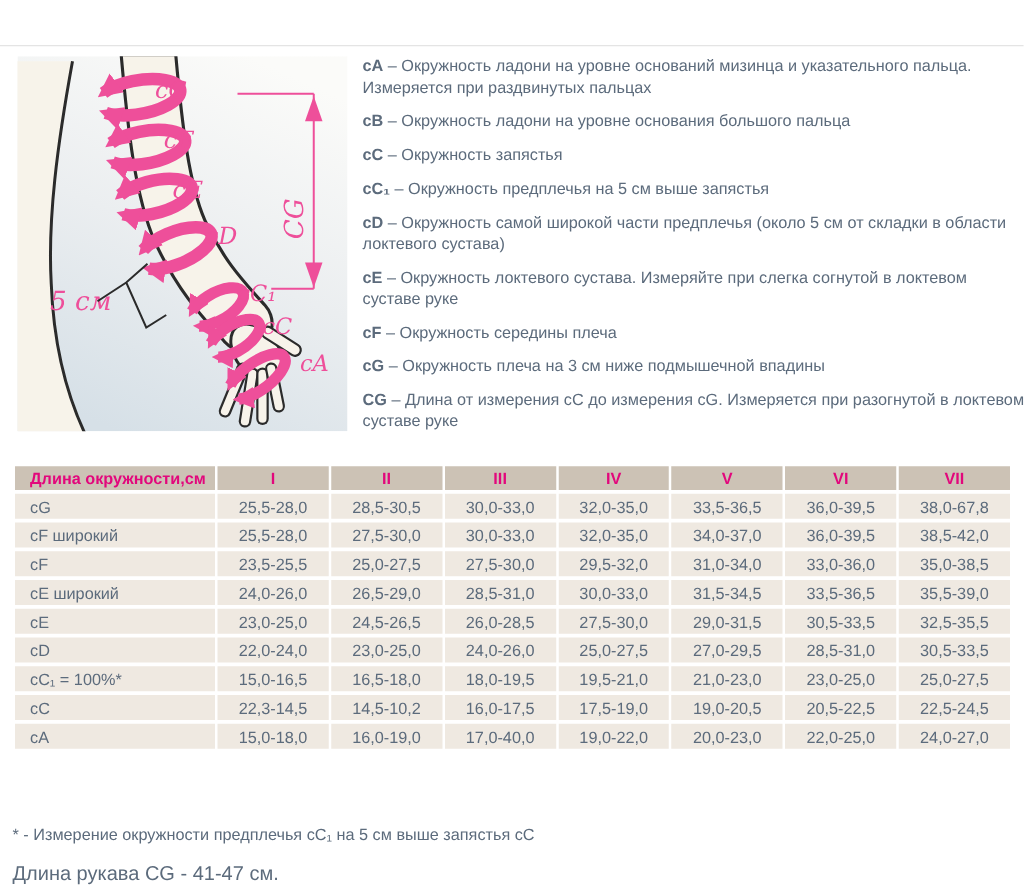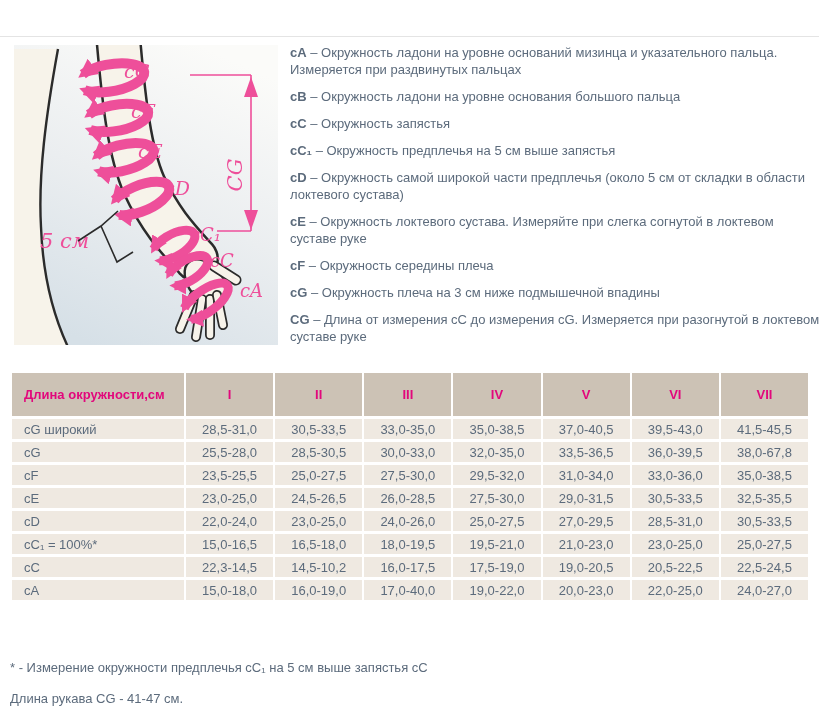--- a/index.html
+++ b/index.html
@@ -16,31 +16,31 @@
   .desc-item { margin:0 0 10px 0; }
   .dlabel { font-weight:bold; }
 
   table.sizes {
     position:absolute; left:10px; top:370px; width:800px;
     border-collapse:separate; border-spacing:2px 3px; font-size:13px;
     table-layout:fixed;
   }
   table.sizes th {
     background:#ccc2b5; color:#e2077c; font-weight:bold;
-    height:19px; text-align:center; padding:12px; font-size:13px;
+    height:19px; text-align:center; padding:0; font-size:13px;
   }
   table.sizes th.lbl { text-align:left; padding-left:12px; width:148px; }
   table.sizes td {
     background:#efe9e1; color:#5c6b7c; height:20px;
     text-align:center; padding:0; font-weight:normal;
   }
   table.sizes td.lbl { text-align:left; padding-left:12px; }
 
   .footnote1 { position:absolute; left:10px; top:660px; font-size:13px; }
-  .footnote2 { position:absolute; left:10px; top:691px; font-size:13px; }
+  .footnote2 { position:absolute; left:10px; top:691px; font-size:16px; }
 
   
   .wlabel { font-family:"DejaVu Serif",serif; font-style:italic; font-size:19px; fill:#ee4f9a; }
   .wlabel-small { font-family:"DejaVu Serif",serif; font-style:italic; font-size:18px; fill:#ee4f9a; }
   .fivecm { font-family:"DejaVu Serif",serif; font-style:italic; font-size:21px; fill:#ee4f9a; }
   .cgdim  { font-family:"DejaVu Serif",serif; font-style:italic; font-size:21px; fill:#ee4f9a; }
 </style>
 </head>
 <body>
 
@@ -164,54 +164,64 @@
       <th>I</th>
       <th>II</th>
       <th>III</th>
       <th>IV</th>
       <th>V</th>
       <th>VI</th>
       <th>VII</th>
     </tr>
   </thead>
   <tbody id="size-tbody">
-  <tr>
-    <td class="lbl">cG широкий</td>
-    <td class="val">28,5-31,0</td>
-    <td class="val">30,5-33,5</td>
-    <td class="val">33,0-35,0</td>
-    <td class="val">35,0-38,5</td>
-    <td class="val">37,0-40,5</td>
-    <td class="val">39,5-43,0</td>
-    <td class="val">41,5-45,5</td>
-  </tr>
 
   <tr>
     <td class="lbl">cG</td>
     <td class="val">25,5-28,0</td>
     <td class="val">28,5-30,5</td>
     <td class="val">30,0-33,0</td>
     <td class="val">32,0-35,0</td>
     <td class="val">33,5-36,5</td>
     <td class="val">36,0-39,5</td>
     <td class="val">38,0-67,8</td>
   </tr>
 
+  <tr>
+    <td class="lbl">cF широкий</td>
+    <td class="val">25,5-28,0</td>
+    <td class="val">27,5-30,0</td>
+    <td class="val">30,0-33,0</td>
+    <td class="val">32,0-35,0</td>
+    <td class="val">34,0-37,0</td>
+    <td class="val">36,0-39,5</td>
+    <td class="val">38,5-42,0</td>
+  </tr>
 
   <tr>
     <td class="lbl">cF</td>
     <td class="val">23,5-25,5</td>
     <td class="val">25,0-27,5</td>
     <td class="val">27,5-30,0</td>
     <td class="val">29,5-32,0</td>
     <td class="val">31,0-34,0</td>
     <td class="val">33,0-36,0</td>
     <td class="val">35,0-38,5</td>
   </tr>
 
+  <tr>
+    <td class="lbl">cE широкий</td>
+    <td class="val">24,0-26,0</td>
+    <td class="val">26,5-29,0</td>
+    <td class="val">28,5-31,0</td>
+    <td class="val">30,0-33,0</td>
+    <td class="val">31,5-34,5</td>
+    <td class="val">33,5-36,5</td>
+    <td class="val">35,5-39,0</td>
+  </tr>
 
   <tr>
     <td class="lbl">cE</td>
     <td class="val">23,0-25,0</td>
     <td class="val">24,5-26,5</td>
     <td class="val">26,0-28,5</td>
     <td class="val">27,5-30,0</td>
     <td class="val">29,0-31,5</td>
     <td class="val">30,5-33,5</td>
     <td class="val">32,5-35,5</td>

